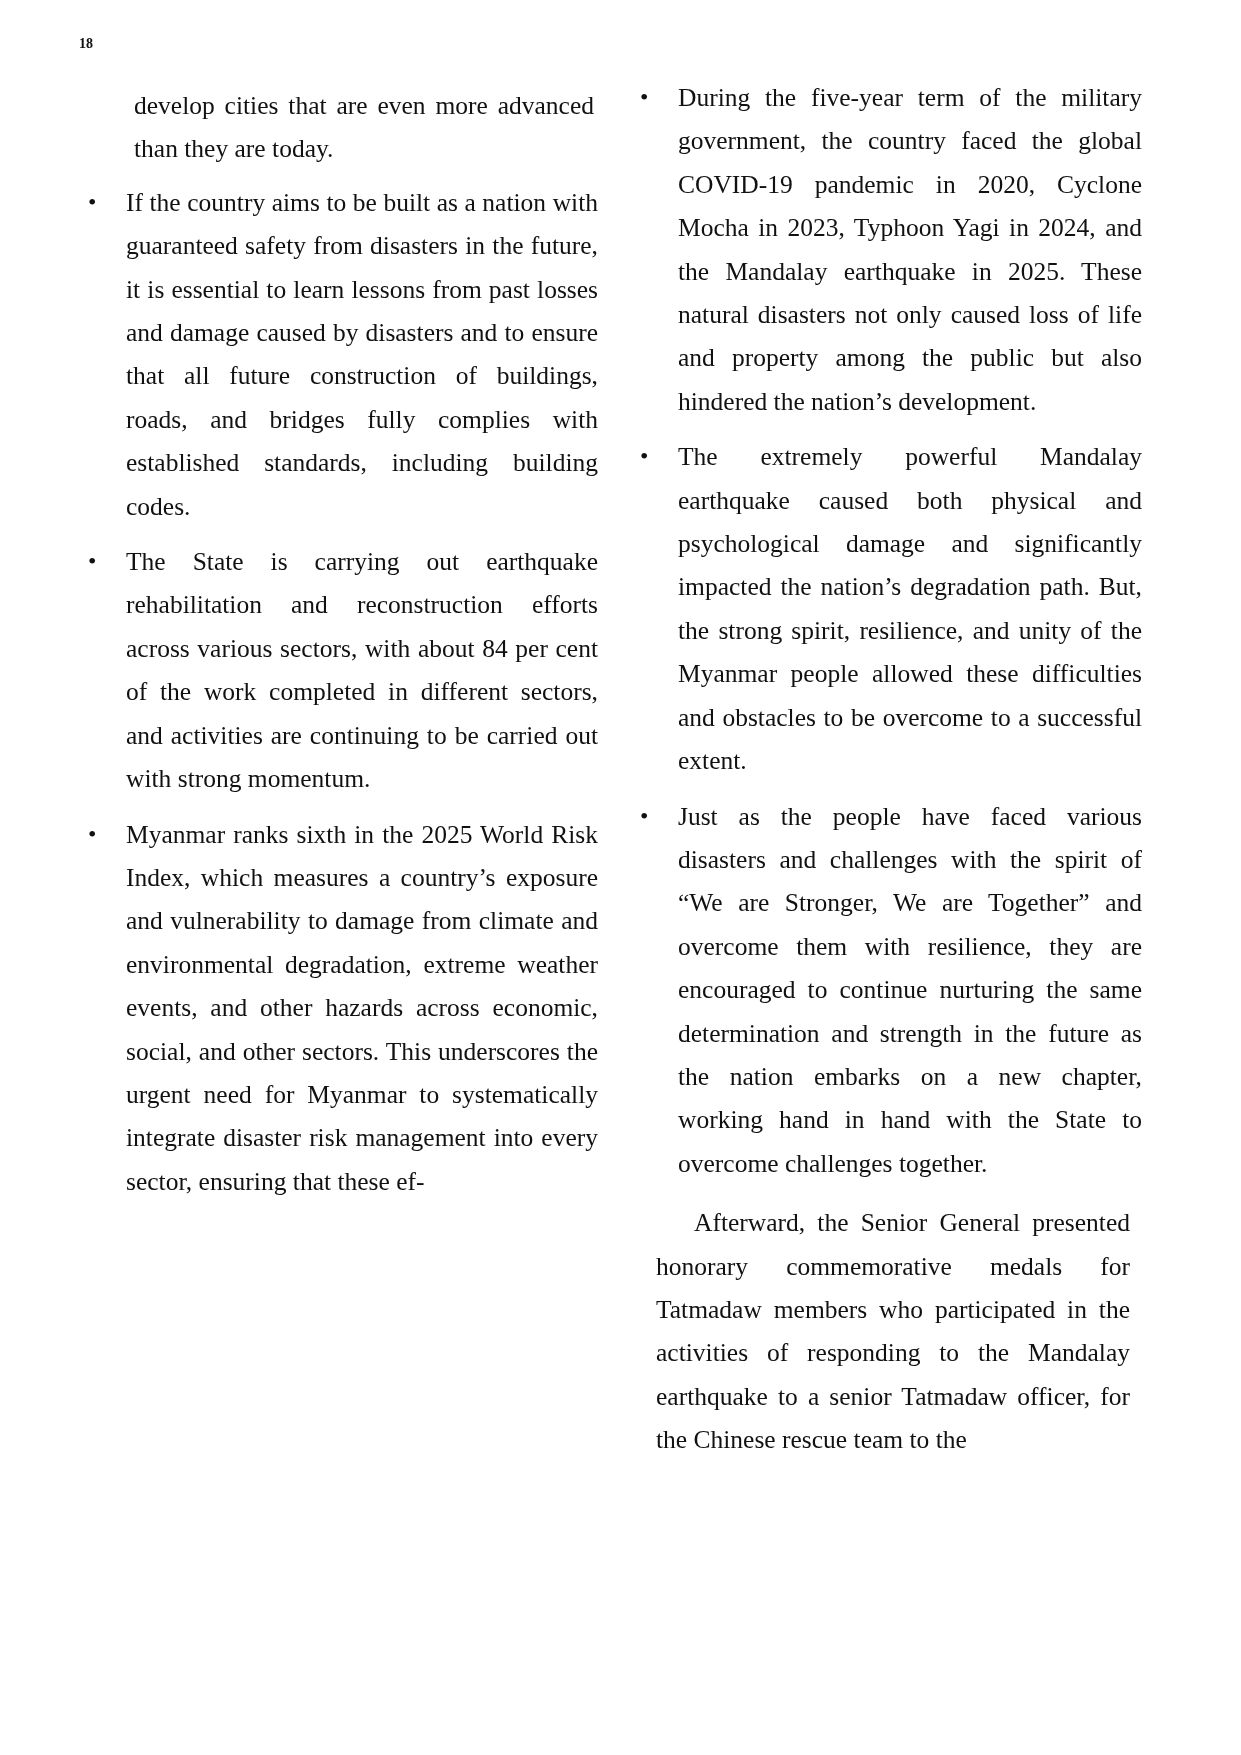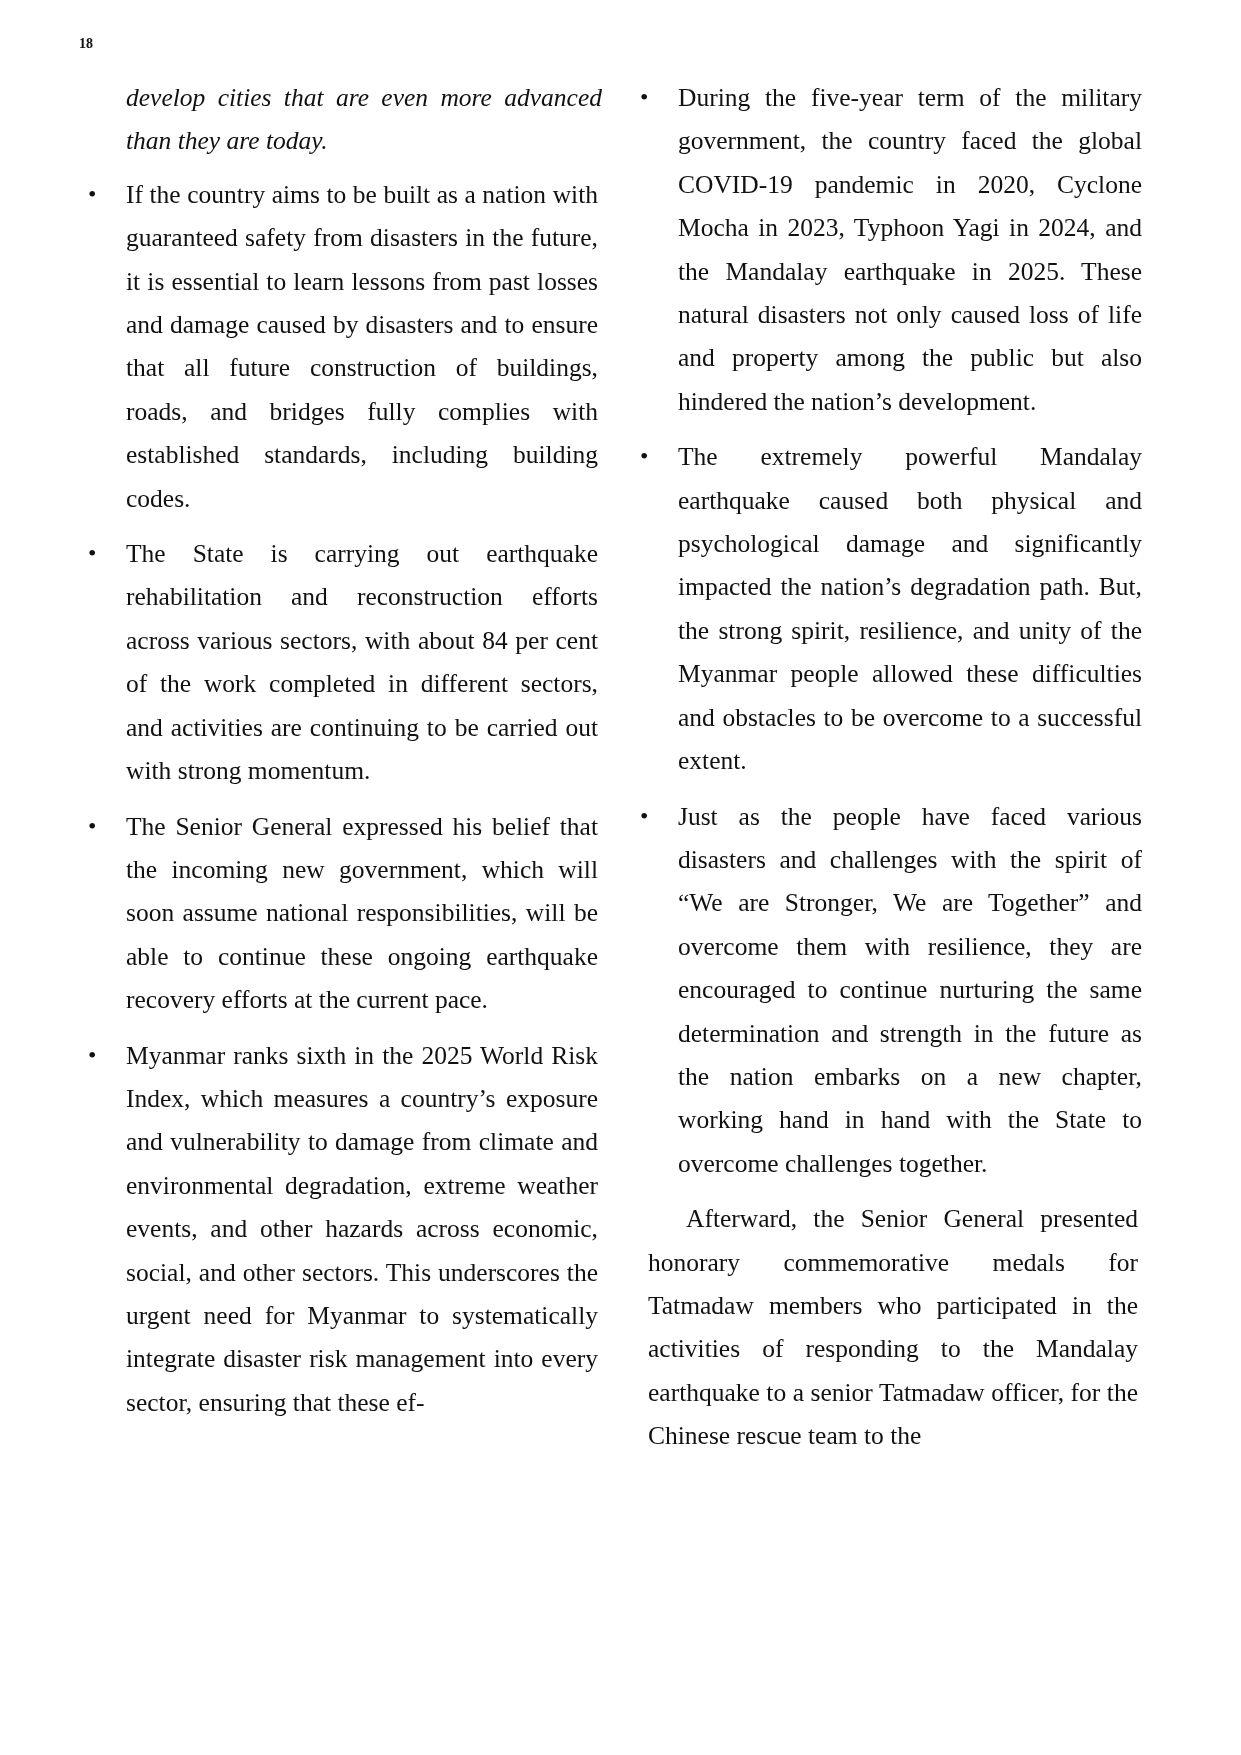--- a/index.html
+++ b/index.html
@@ -2,39 +2,38 @@
 <html><head>
 <meta charset="utf-8">
 <style>
   html, body { margin: 0; padding: 0; background: #ffffff; }
   body { width: 1241px; height: 1755px; position: relative; overflow: hidden;
          font-family: "Liberation Serif", "DejaVu Serif", serif; color: #111; }
   .page-number { position: absolute; left: 79px; top: 36px; font-size: 14px; font-weight: bold; }
   .col { position: absolute; top: 76px; width: 476px; font-size: 25.5px; line-height: 43.4px; }
   .col-left { left: 126px; }
   .col-right { left: 640px; width: 506px; }
-  .para { text-align: justify; margin: 0; hyphens: none; font-style: italic; }
+  .para { text-align: justify; margin: 8px; hyphens: none; }
   .cont { margin-bottom: 10px; }
   .bullet { position: relative; margin: 0 4px 12px 0; text-align: justify; }
   .col-right .bullet { padding-left: 38px; }
   .bullet::before { content: "•"; position: absolute; left: -38px; top: 0; font-size: 24px; }
   .col-right .bullet::before { left: 0; }
-  .indent { text-indent: 38px; text-align: justify; margin: 8px; }
+  .indent { text-indent: 38px; text-align: justify; margin: 16px; }
   .col-right .cont { padding-left: 38px; }
 </style>
 </head>
 <body>
 
 <div class="page-number">18</div>
 
 <div class="col col-left">
   <p class="para cont">develop cities that are even more advanced than they are today.</p>
   <div class="bullet">If the country aims to be built as a nation with guaranteed safety from disasters in the future, it is essential to learn lessons from past losses and damage caused by disasters and to ensure that all future construction of buildings, roads, and bridges fully complies with established standards, including building codes.</div>
   <div class="bullet">The State is carrying out earthquake rehabilitation and reconstruction efforts across various sectors, with about 84 per cent of the work completed in different sectors, and activities are continuing to be carried out with strong momentum.</div>
-  <div class="bullet">The Senior General expressed his belief that the incoming new government, which will soon assume national responsibilities, will be able to continue these ongoing earthquake recovery efforts at the current pace.</div>
   <div class="bullet">Myanmar ranks sixth in the 2025 World Risk Index, which measures a country’s exposure and vulnerability to damage from climate and environmental degradation, extreme weather events, and other hazards across economic, social, and other sectors. This underscores the urgent need for Myanmar to systematically integrate disaster risk management into every sector, ensuring that these ef-</div>
 </div>
 
 <div class="col col-right">
   <div class="bullet">During the five-year term of the military government, the country faced the global COVID-19 pandemic in 2020, Cyclone Mocha in 2023, Typhoon Yagi in 2024, and the Mandalay earthquake in 2025. These natural disasters not only caused loss of life and property among the public but also hindered the nation’s development.</div>
   <div class="bullet">The extremely powerful Mandalay earthquake caused both physical and psychological damage and significantly impacted the nation’s degradation path. But, the strong spirit, resilience, and unity of the Myanmar people allowed these difficulties and obstacles to be overcome to a successful extent.</div>
   <div class="bullet">Just as the people have faced various disasters and challenges with the spirit of “We are Stronger, We are Together” and overcome them with resilience, they are encouraged to continue nurturing the same determination and strength in the future as the nation embarks on a new chapter, working hand in hand with the State to overcome challenges together.</div>
   <p class="indent">Afterward, the Senior General presented honorary commemorative medals for Tatmadaw members who participated in the activities of responding to the Mandalay earthquake to a senior Tatmadaw officer, for the Chinese rescue team to the</p>
 </div>
 

